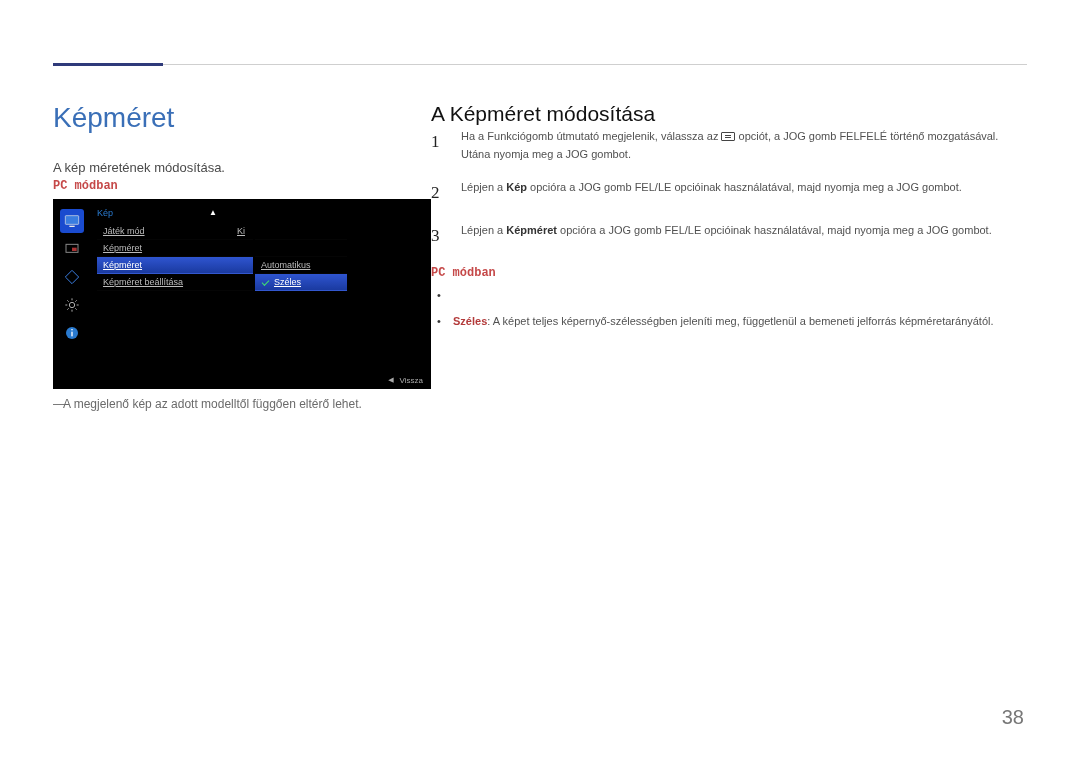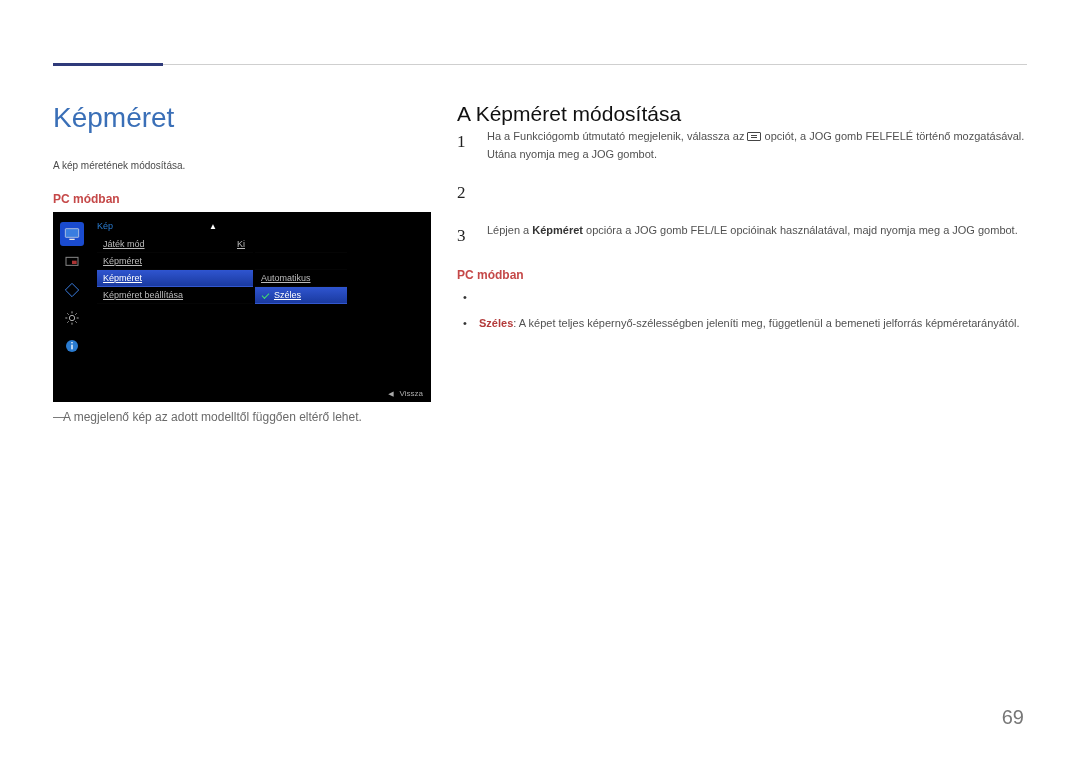--- a/index.html
+++ b/index.html
@@ -33,44 +33,43 @@
     top: 21px;
     height: 1px;
     background: #cfcfcf;
   }
   .columns {
     position: absolute;
     top: 102px;
     left: 53px;
     right: 53px;
     display: flex;
-    gap: 26px;
   }
   .col-left { flex: 0 0 378px; }
   .col-right { flex: 1; }
 
   h1.blue {
     color: #3a6fb7;
     font-weight: 300;
     font-size: 28px;
     margin-bottom: 24px;
   }
   h1.black {
     color: #111;
     font-weight: 500;
     font-size: 21px;
     margin-bottom: 0;
   }
-  .small { font-size: 10px; color: #4a4a4a; line-height: 1.6; }
+  .small { font-size: 13px; color: #4a4a4a; line-height: 1.6; }
   .small .dash { display: inline-block; width: 10px; text-align: left; }
   .small b { font-weight: bold; color: #333; }
   .small .red { color: #b33a3a; font-weight: bold; }
   .sub-red {
     color: #c54848; font-weight: bold; font-size: 12px;
-    margin-top: 18px; margin-bottom: 6px; display: block;
+    margin-bottom: 6px; display: block; font-family: Liberation Mono, monospace;
   }
   .icon-menu {
     display: inline-block; vertical-align: -1px;
     position: relative; width: 14px; height: 9px;
     border: 1.4px solid #555;
     border-radius: 1px;
   }
   .icon-menu::before, .icon-menu::after {
     content: ""; position: absolute; left: 3px; right: 3px; height: 1.2px; background: #555;
   }
@@ -288,20 +287,23 @@
 
     <div class="steps">
       <div class="step">
         <div class="num">1</div>
         <div>
           <span>Ha a Funkciógomb útmutató megjelenik, válassza az </span><span class="icon-menu"></span><span> opciót, a JOG gomb FELFELÉ történő mozgatásával. Utána nyomja meg a JOG gombot.</span>
         </div>
       </div>
       <div class="step">
         <div class="num">2</div>
+        <div>
+          <span>Lépjen a </span><b>Kép</b><span> opcióra a JOG gomb FEL/LE opcióinak használatával, majd nyomja meg a JOG gombot.</span>
+        </div>
       </div>
       <div class="step">
         <div class="num">3</div>
         <div>
           <span>Lépjen a </span><b>Képméret</b><span> opcióra a JOG gomb FEL/LE opcióinak használatával, majd nyomja meg a JOG gombot.</span>
         </div>
       </div>
     </div>
 
     <span class="sub-red">PC módban</span>
@@ -311,13 +313,13 @@
         <span class="dot">•</span>
       </div>
       <div class="b">
         <span class="dot">•</span>
         <div><span class="red">Széles</span><span>: A képet teljes képernyő-szélességben jeleníti meg, függetlenül a bemeneti jelforrás képméretarányától.</span></div>
       </div>
     </div>
   </div>
 </div>
 
-<div class="pagenum">69</div>
+<div class="pagenum">38</div>
 
 </body></html>

